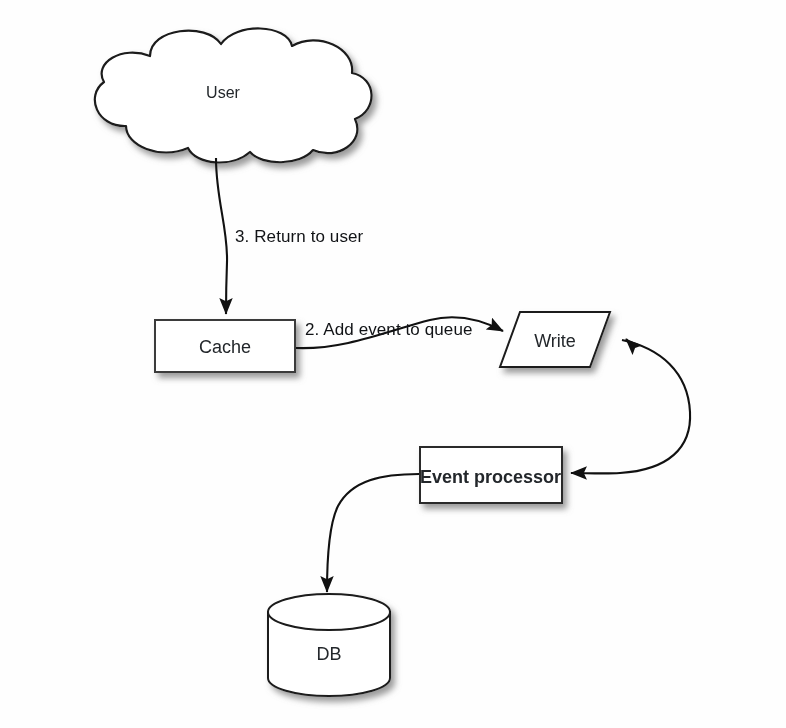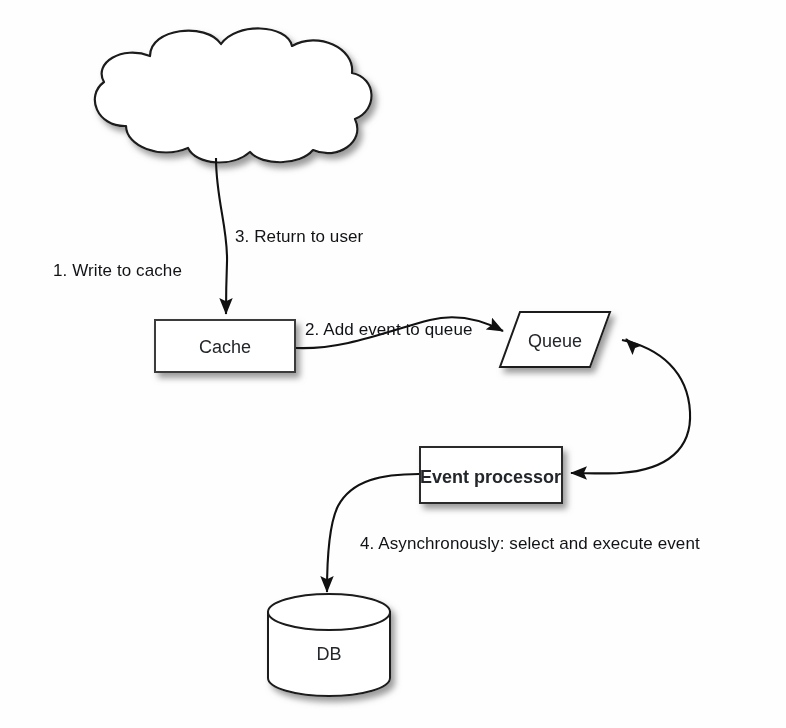--- a/index.html
+++ b/index.html
@@ -108,30 +108,29 @@
     <path d="M 296 348 C 345 350, 390 330, 430 320 C 458 313, 482 320, 503 331" fill="none" stroke="#111111" stroke-width="2.1" marker-end="url(#arrowhead)"></path>
 
     <path d="M 622 340 C 660 348, 688 372, 690 412 C 692 448, 668 470, 620 473
              C 605 474, 585 473, 571 473" fill="none" stroke="#111111" stroke-width="2.1" marker-end="url(#arrowhead)"></path>
 
     <path d="M 632 345 L 626 339" fill="none" stroke="#111111" stroke-width="2.1" marker-end="url(#arrowhead)"></path>
 
     <path d="M 419 474 C 382 474, 352 480, 338 506 C 329 524, 327 560, 327 592" fill="none" stroke="#111111" stroke-width="2.1" marker-end="url(#arrowhead)"></path>
   </svg>
 
+  <div class="node-label" id="label-user">User</div>
 
   <div class="node-label" id="label-cache">Cache</div>
 
-  <div class="node-label" id="label-queue">Queue</div>
+  <div class="node-label" id="label-queue">Write</div>
 
   <div class="node-label" id="label-eventproc">Event processor</div>
 
   <div class="node-label" id="label-db">DB</div>
 
-  <div class="flow-label" id="flow-1">1. Write to cache</div>
 
   <div class="flow-label" id="flow-2">2. Add event to queue</div>
 
   <div class="flow-label" id="flow-3">3. Return to user</div>
 
-  <div class="flow-label" id="flow-4">4. Asynchronously: select and execute event</div>
 
 </div>
 
 </body></html>

